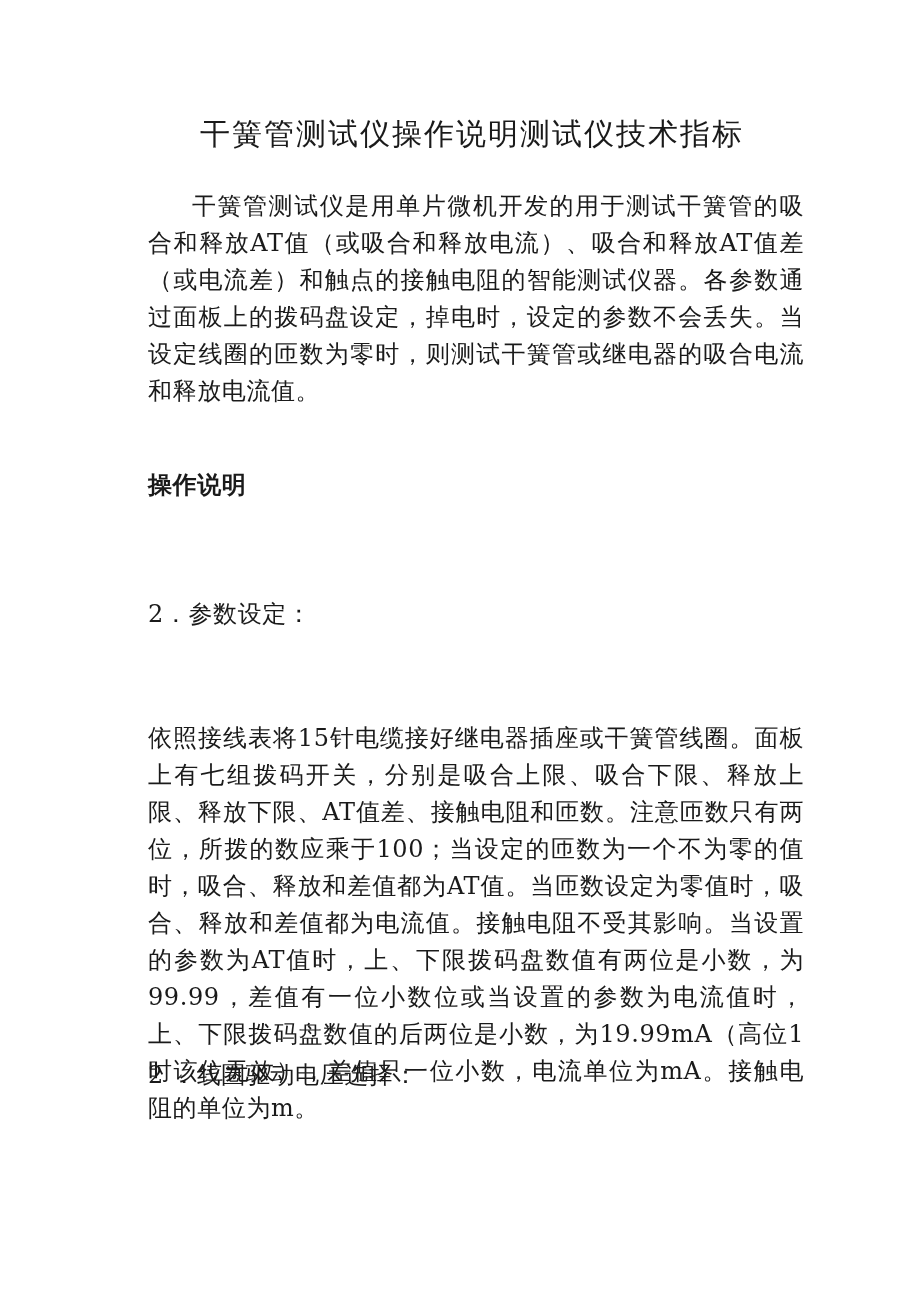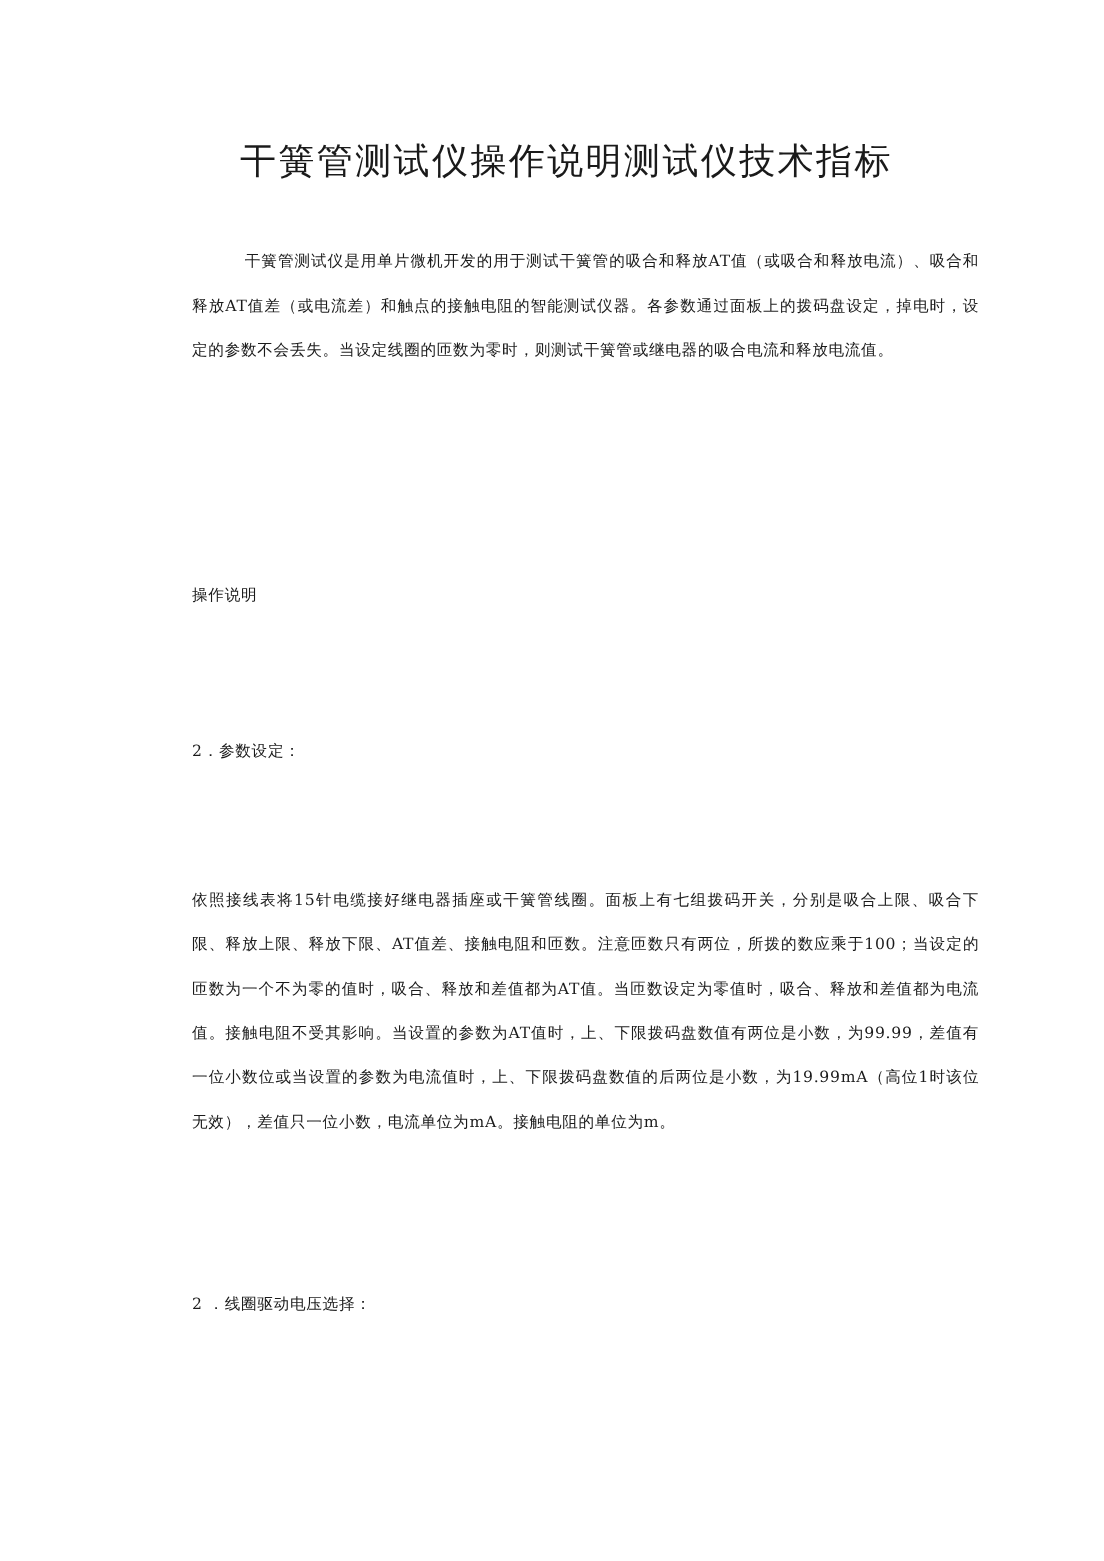--- a/index.html
+++ b/index.html
@@ -29,30 +29,30 @@
       font-size: 30px;
       letter-spacing: 2px;
       font-weight: normal;
       color: #1a1a1a;
       margin: 0;
     }
     .para {
       position: absolute;
       left: 136px;
       width: 656px;
-      font-size: 13px;
+      font-size: 24px;
       line-height: 37px;
       text-align: justify;
       text-align-last: left;
-      margin: 12px;
+      margin: 0;
       letter-spacing: 0.6px;
     }
     .indent { text-indent: 44px; }
     .intro { top: 188px; }
-    .heading-ops { top: 466px; }
+    .heading-ops { top: 466px; font-weight: bold; }
     .item1 { top: 596px; }
     .item1-body { top: 720px; }
     .item2 { top: 1057px; }
   </style>
 </head>
 <body>
 
 <div class="page">
   <h1 class="title">干簧管测试仪操作说明测试仪技术指标</h1>
 

